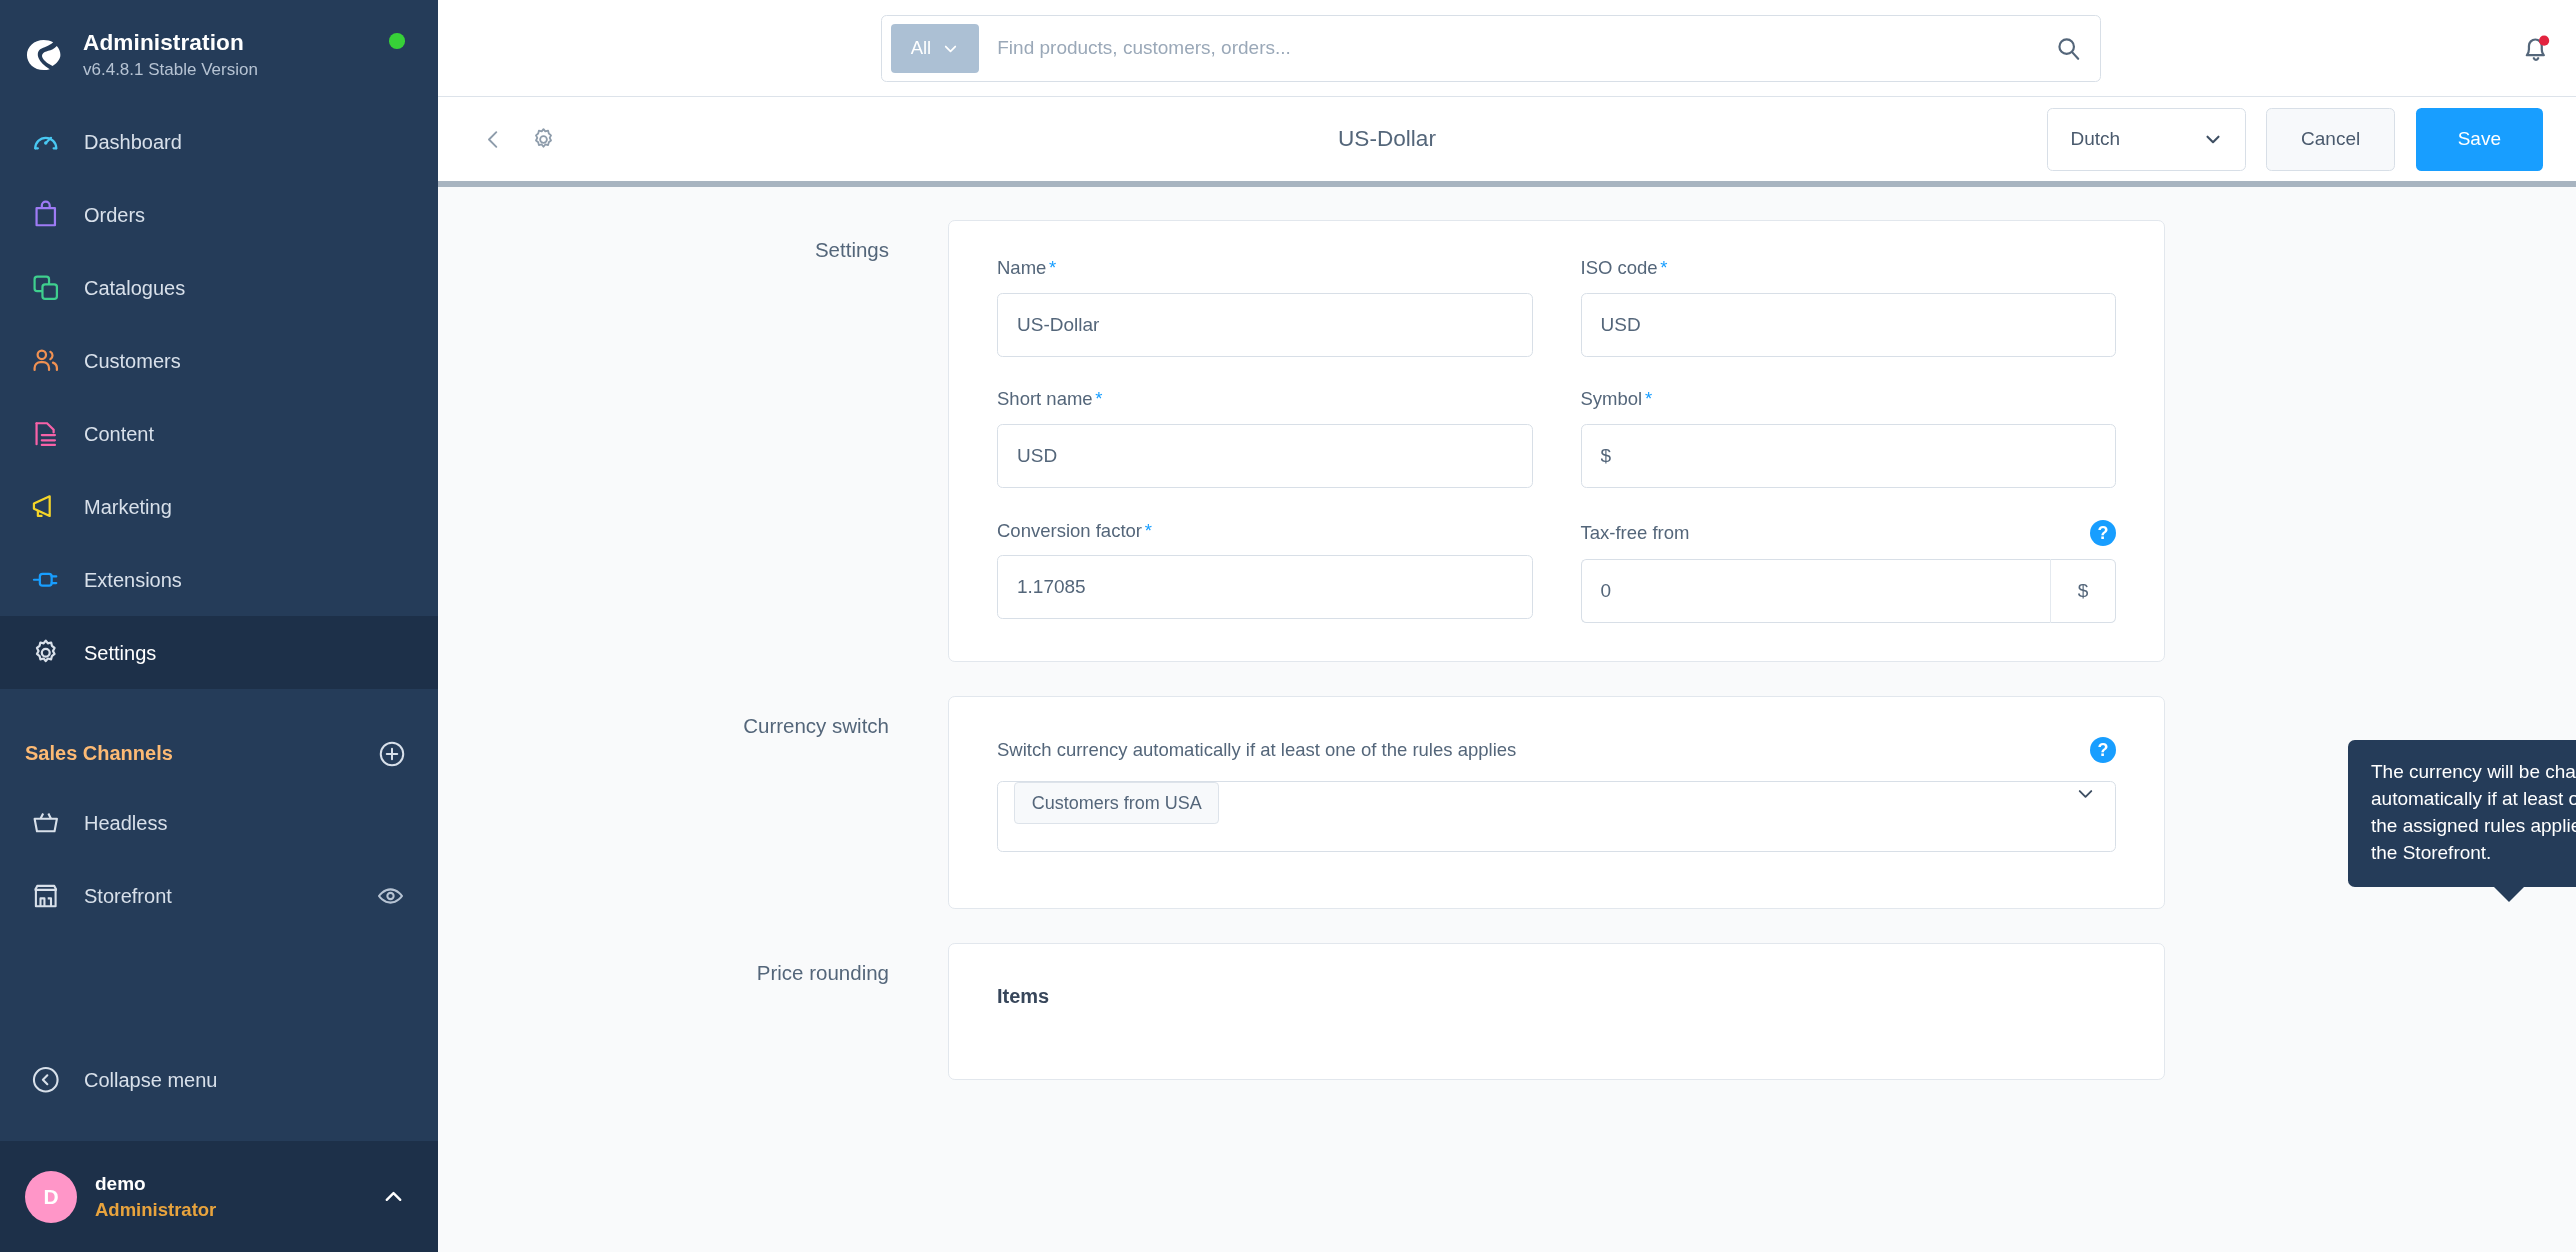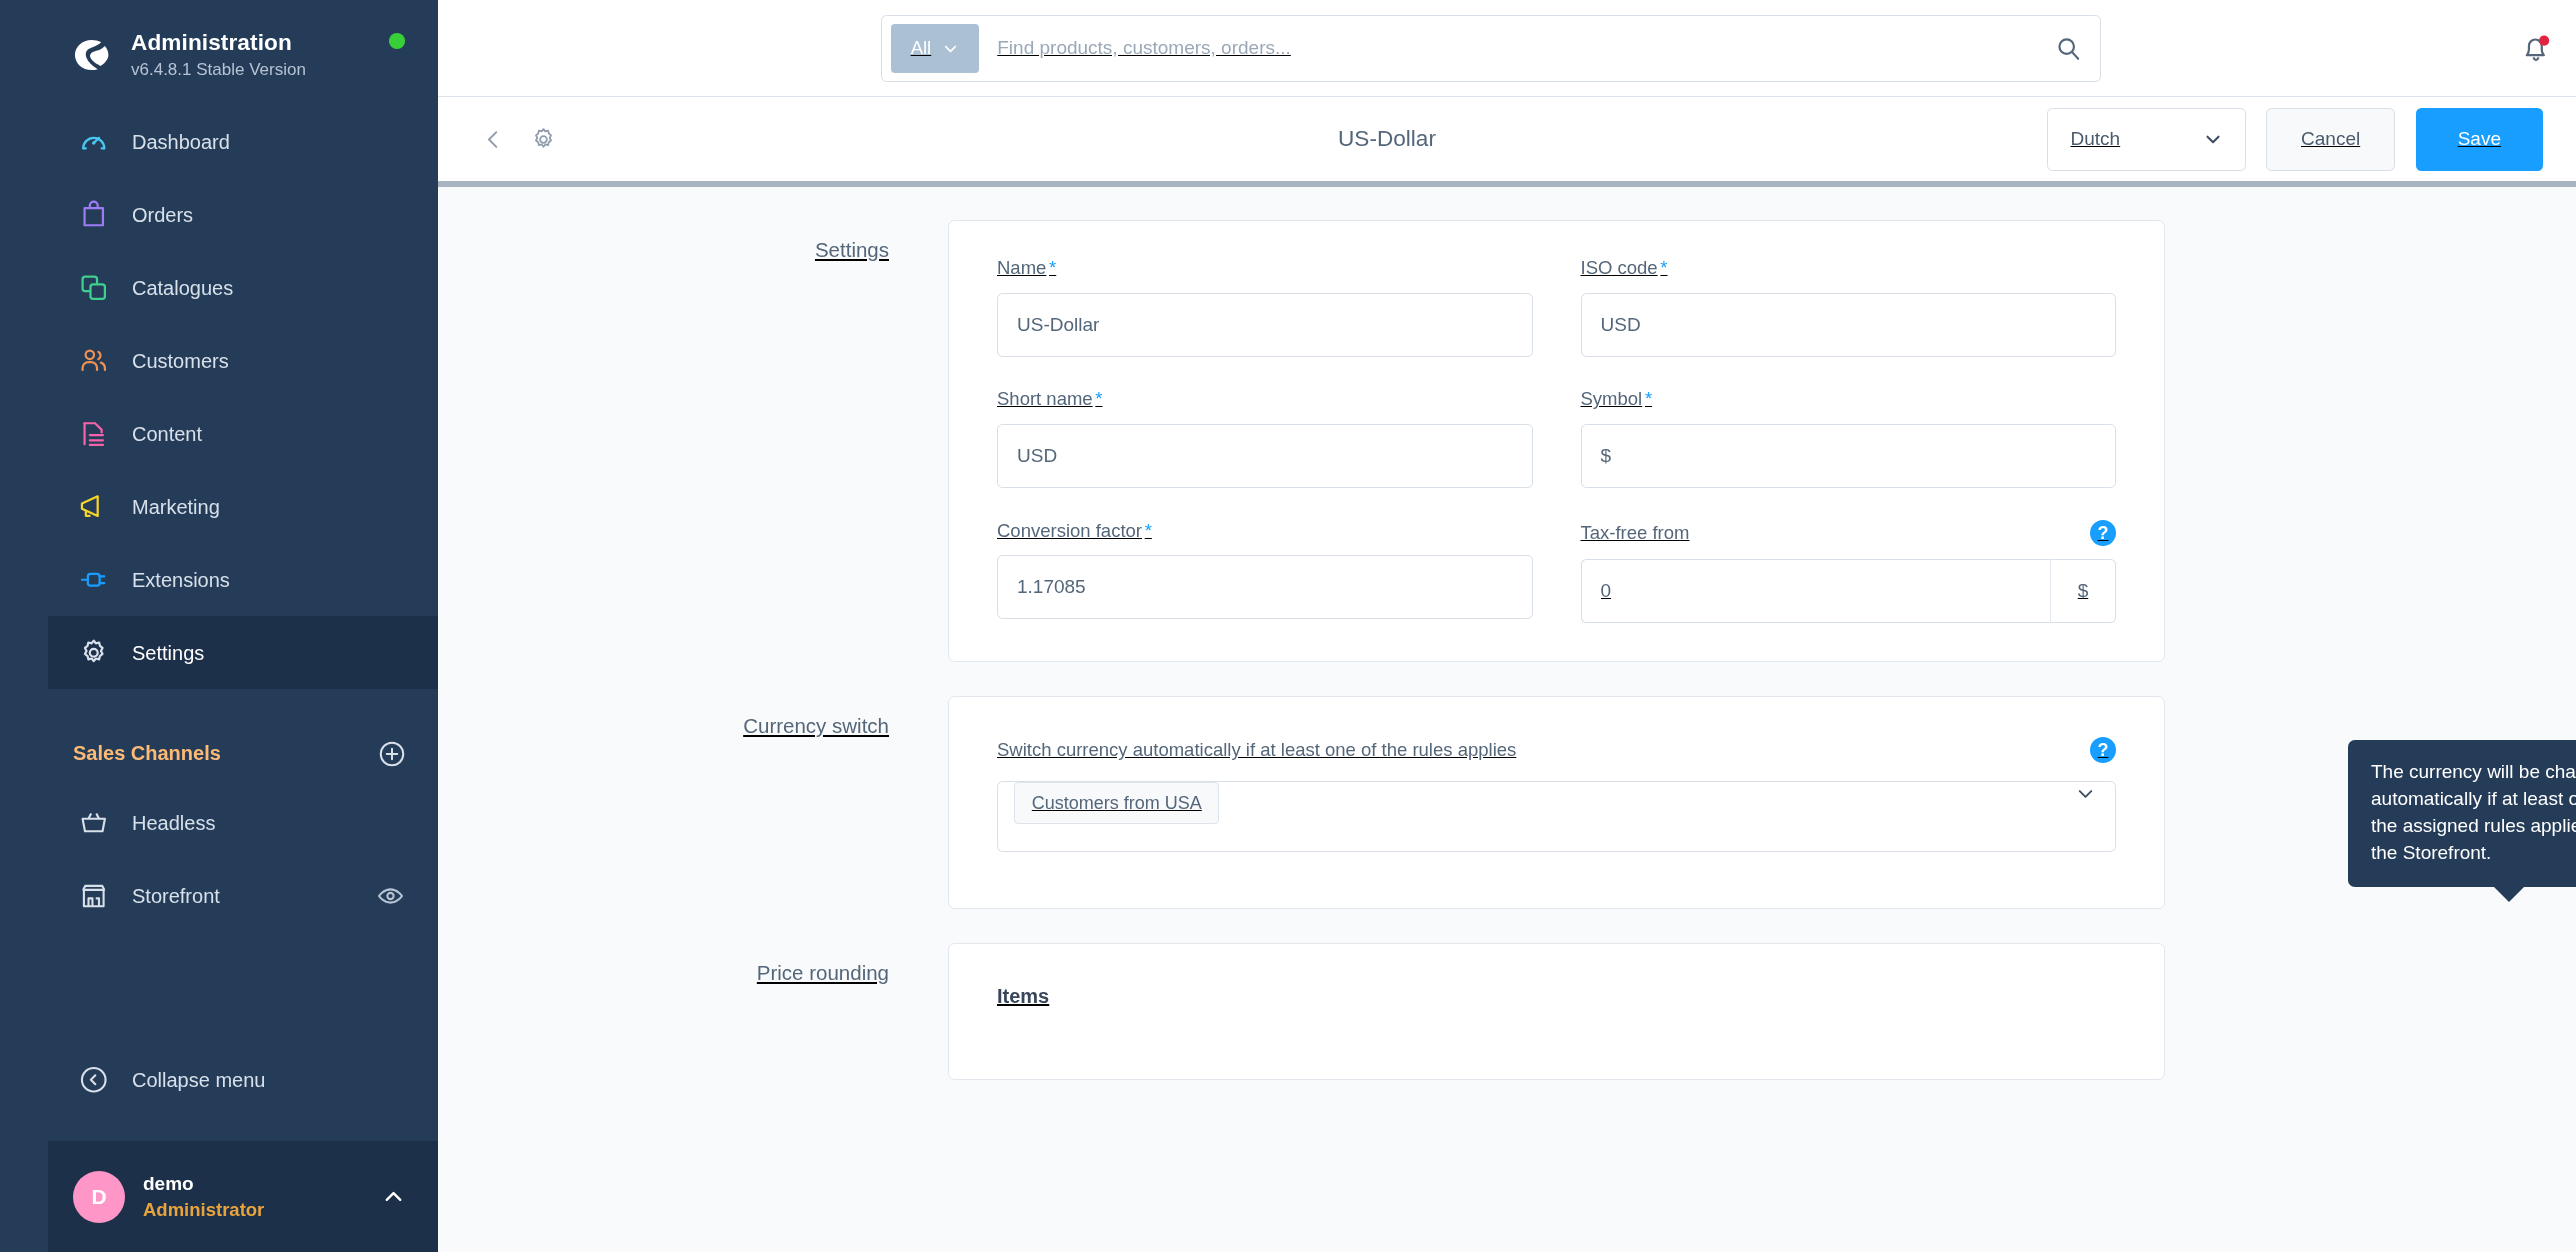--- a/index.html
+++ b/index.html
@@ -11,21 +11,20 @@
   }
   .app { display: flex; width: 2576px; height: 1252px; }
 
   
   .sidebar {
     width: 438px; height: 1252px;
     background: #253c59;
     display: flex; flex-direction: column;
     flex: 0 0 438px;
     position: relative;
-    padding-left: 48px;
   }
   .sb-brand {
     display: flex; align-items: center;
     padding: 20.5px 23px 0 23px;
     height: 90px;
     position: relative;
   }
   .sb-logo { width: 42px; height: 42px; flex: 0 0 42px; margin-right: 18px; }
   .sb-brand-text { display: flex; flex-direction: column; justify-content: center; }
   .sb-title { color: #fff; font-size: 22.6px; font-weight: bold; line-height: 1.22; letter-spacing: 0.1px; }
@@ -70,21 +69,21 @@
     font-size: 21px; font-weight: bold; flex: 0 0 52px;
     margin-right: 18px;
   }
   .sb-user-text { display: flex; flex-direction: column; gap: 4.1px; }
   .sb-user-name { color: #fff; font-size: 19px; font-weight: bold; line-height: 1.15; }
   .sb-user-role { color: #e8a33d; font-size: 18.5px; font-weight: bold; line-height: 1.15; }
   .sb-user-caret { position: absolute; right: 31.5px; top: 50%; transform: translateY(-50%); }
   .sb-user-caret svg { width: 27px; height: 27px; display:block; }
 
   
-  .content { flex: 1 1 auto; display: flex; flex-direction: column; min-width: 0; background: #f9fafb; position: relative; text-decoration: underline; }
+  .content { flex: 1 1 auto; display: flex; flex-direction: column; min-width: 0; background: #f9fafb; position: relative; }
 
   
   .topbar {
     height: 97px; background: #fff;
     border-bottom: 0.7px solid #dde3ea;
     display: flex; align-items: center; justify-content: center;
     position: relative; flex: 0 0 97px;
   }
   .search-wrap {
     width: 1220px; height: 67px;

